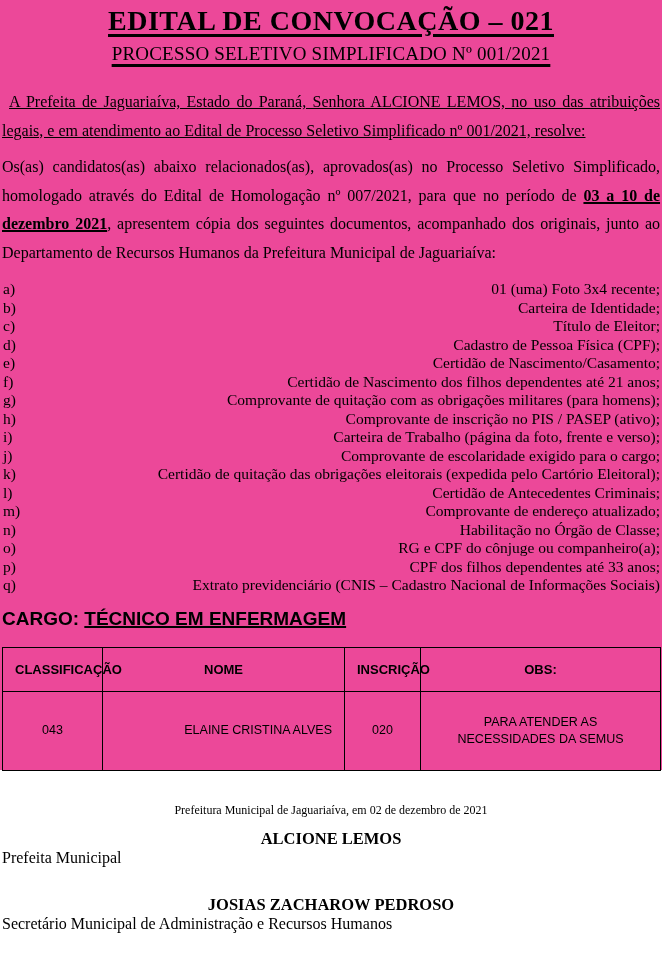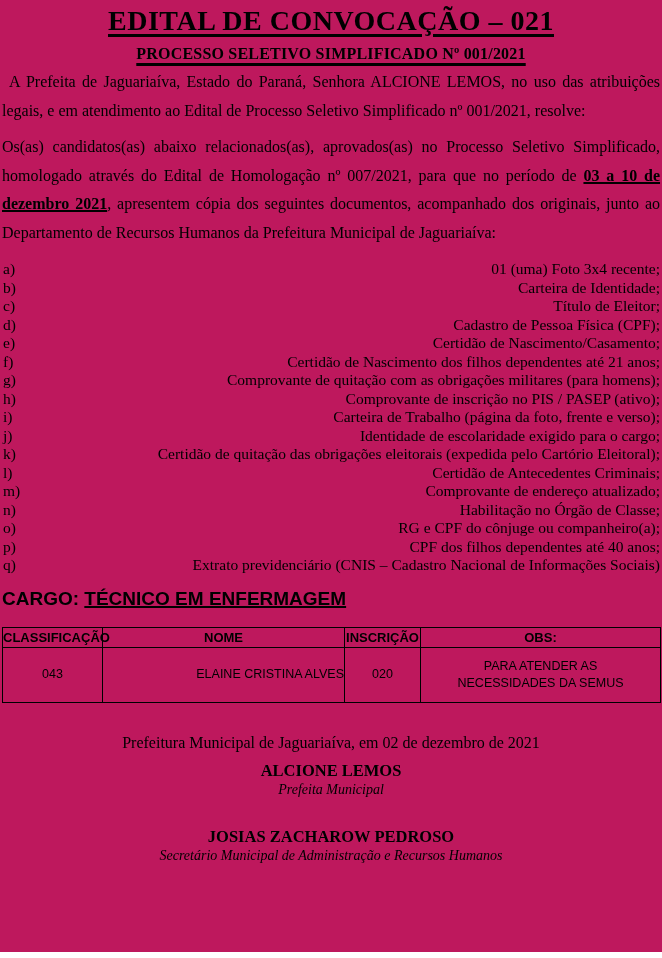--- a/index.html
+++ b/index.html
@@ -9,54 +9,56 @@
   }
   body {
     width: 662px;
     height: 958px;
     overflow: hidden;
     color: #000000;
   }
   .page {
     box-sizing: border-box;
     width: 662px;
-    height: 952px;
+    height: 770px;
     padding: 3px 2px 0 2px;
     font-family: "Liberation Serif", serif;
-    background: #be185d;
+    background: #ec4899;
   }
   .doc-title {
     font-size: 28px;
     font-weight: bold;
     line-height: 36px;
     text-align: center;
     margin: 0;
     letter-spacing: 0.5px;
   }
   .doc-title .u, .doc-subtitle .u {
     text-decoration: underline;
     text-decoration-thickness: 2.5px;
     text-underline-offset: 4px;
   }
   .doc-subtitle {
-    font-size: 16px;
-    font-weight: bold;
+    font-size: 19px;
+    font-weight: normal;
     line-height: 29px;
     text-align: center;
     margin: 0;
     letter-spacing: 0.2px;
   }
   .para {
     font-size: 16px;
     line-height: 28.5px;
     text-align: justify;
     margin: 0;
   }
   .intro-para {
+    margin-top: 20px;
     text-indent: 7px;
+    text-decoration: underline;
   }
   .convocar-heading {
     font-size: 21px;
     font-weight: bold;
     line-height: 26px;
     text-align: center;
     margin: 8px 0 0 0;
   }
   .convocar-heading .u {
     text-decoration: underline;
@@ -101,21 +103,21 @@
   }
   table.results {
     width: 658px;
     border-collapse: collapse;
     margin-top: 19px;
     font-family: "Liberation Sans", sans-serif;
     table-layout: fixed;
   }
   table.results th, table.results td {
     border: 1.5px solid #000000;
-    padding: 0;
+    padding: 12px;
   }
   table.results th {
     font-size: 13px;
     font-weight: bold;
     height: 19px;
     text-align: center;
     vertical-align: middle;
   }
   table.results td {
     font-size: 12.5px;
@@ -131,36 +133,35 @@
   table.results td.cell-obs {
     padding: 0 24px;
     margin-top: 44px;
   }
   .col-class { width: 100px; }
   .col-nome  { width: 242px; }
   .col-insc  { width: 76px; }
   .col-obs   { width: 240px; }
   .closing-date {
     margin-top: 30px;
-    font-size: 16px;
+    font-size: 12px;
     line-height: 19px;
     text-align: center;
   }
   .sig-name {
     margin-top: 9px;
     font-size: 16.5px;
     font-weight: bold;
     line-height: 19px;
     text-align: center;
   }
   .sig-role {
-    font-size: 14px;
-    line-height: 19px;
-    text-align: center;
-    font-style: italic;
+    font-size: 16px;
+    line-height: 19px;
+    text-align: left;
   }
   .sig-block-2 .sig-name {
     margin-top: 28px;
   }
 </style>
 </head>
 <body>
 
 <div class="page">
 
@@ -205,21 +206,21 @@
     <div class="doc-item">
         <span class="doc-letter">h)</span>
         <span class="doc-text">Comprovante de inscrição no PIS / PASEP (ativo);</span>
       </div>
     <div class="doc-item">
         <span class="doc-letter">i)</span>
         <span class="doc-text">Carteira de Trabalho (página da foto, frente e verso);</span>
       </div>
     <div class="doc-item">
         <span class="doc-letter">j)</span>
-        <span class="doc-text">Identidade de escolaridade exigido para o cargo;</span>
+        <span class="doc-text">Comprovante de escolaridade exigido para o cargo;</span>
       </div>
     <div class="doc-item">
         <span class="doc-letter">k)</span>
         <span class="doc-text">Certidão de quitação das obrigações eleitorais (expedida pelo Cartório Eleitoral);</span>
       </div>
     <div class="doc-item">
         <span class="doc-letter">l)</span>
         <span class="doc-text">Certidão de Antecedentes Criminais;</span>
       </div>
     <div class="doc-item">
@@ -229,21 +230,21 @@
     <div class="doc-item">
         <span class="doc-letter">n)</span>
         <span class="doc-text">Habilitação no Órgão de Classe;</span>
       </div>
     <div class="doc-item">
         <span class="doc-letter">o)</span>
         <span class="doc-text">RG e CPF do cônjuge ou companheiro(a);</span>
       </div>
     <div class="doc-item">
         <span class="doc-letter">p)</span>
-        <span class="doc-text">CPF dos filhos dependentes até 40 anos;</span>
+        <span class="doc-text">CPF dos filhos dependentes até 33 anos;</span>
       </div>
     <div class="doc-item">
         <span class="doc-letter">q)</span>
         <span class="doc-text">Extrato previdenciário (CNIS – Cadastro Nacional de Informações Sociais)</span>
       </div>
   </div>
 
   <div class="cargo-line"><span>CARGO: </span><span class="u">TÉCNICO EM ENFERMAGEM</span></div>
 
   <table class="results">

